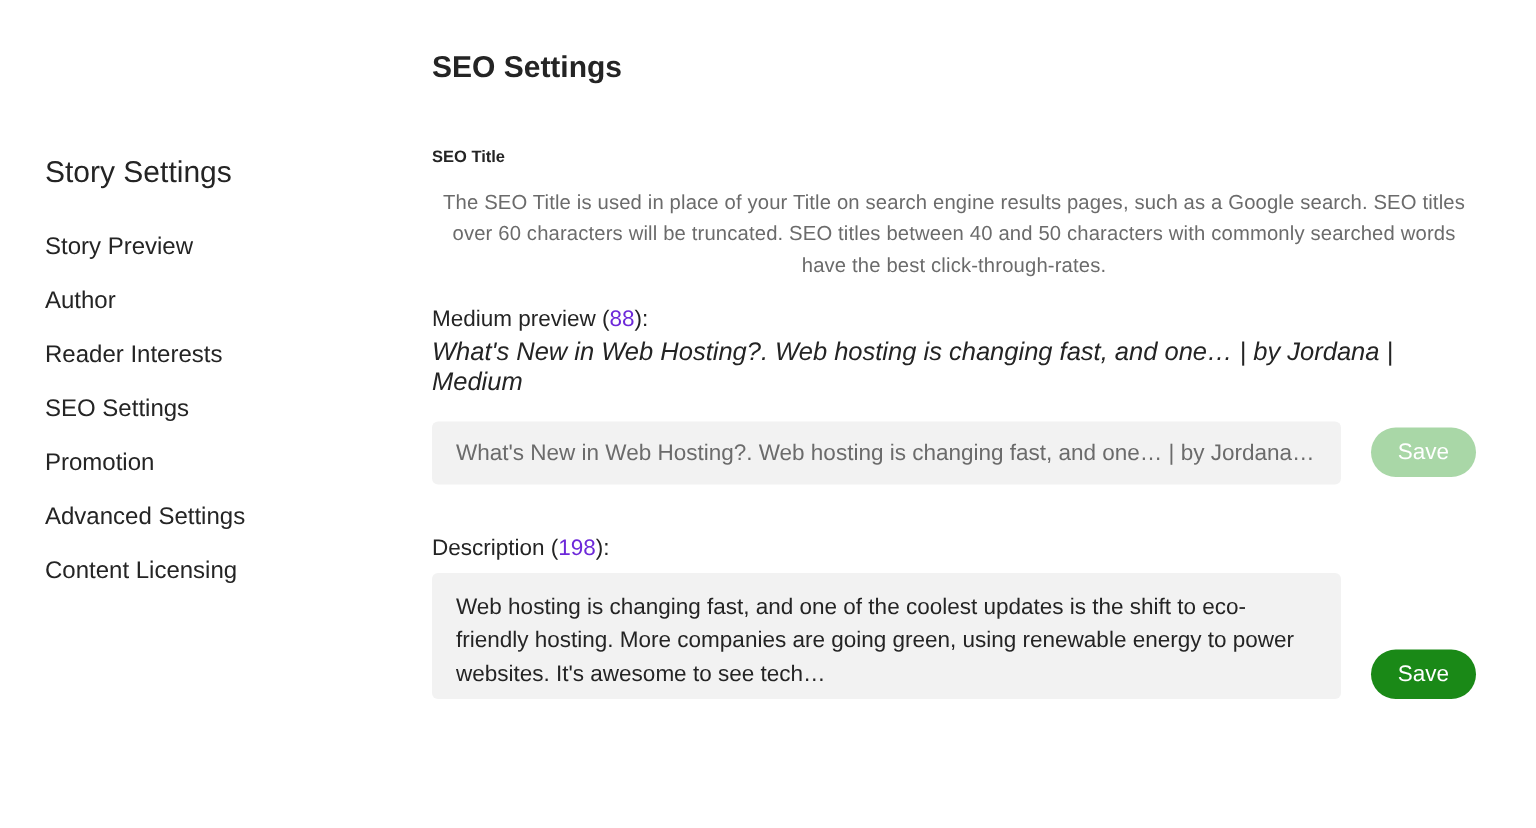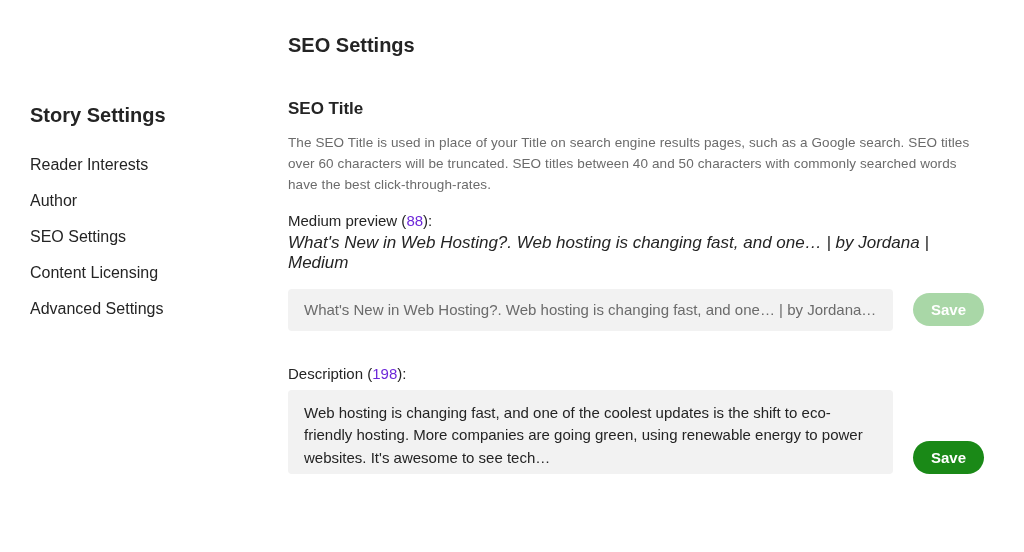--- a/index.html
+++ b/index.html
@@ -11,50 +11,51 @@
       height: 552px;
       overflow: hidden;
     }
     .container { display: flex; }
     .sidebar {
       width: 288px;
       padding: 104px 30px 0 30px;
     }
     .sidebar h2 {
       font-size: 20px;
-      font-weight: 700;
+      font-weight: 400;
       margin-bottom: 20px;
     }
     .sidebar ul { list-style: none; }
     .sidebar li {
       font-size: 16px;
       color: #242424;
       padding: 9px 0;
       cursor: pointer;
     }
     .main {
       flex: 1;
       padding: 34px 40px 0 0;
     }
     .main h2.section-title {
       font-size: 20px;
       font-weight: 700;
       margin-bottom: 42px;
     }
     .subsection h3 {
-      font-size: 17px;
+      font-size: 11px;
       font-weight: 700;
       margin-bottom: 14px;
     }
     .help-text {
       font-size: 13.5px;
       color: #6b6b6b;
       line-height: 1.55;
       margin-bottom: 16px;
       letter-spacing: 0.1px;
+      text-align: center;
     }
     .preview-label {
       font-size: 15px;
       color: #242424;
       margin-bottom: 4px;
     }
     .count {
       color: #6d28d9;
       text-align: center;
     }
@@ -94,40 +95,41 @@
       resize: none;
     }
     .btn-save {
       background: #1a8917;
       color: #fff;
       border: none;
       border-radius: 999px;
       padding: 8px 18px;
       font-size: 15px;
       cursor: pointer;
-      font-weight: bold;
     }
     .btn-save.disabled {
       background: #a9d7a7;
       color: #fff;
     }
     .desc-preview-label { margin-bottom: 8px; }
   </style>
 </head>
 <body>
 
 <div class="container">
   <nav class="sidebar">
     <h2>Story Settings</h2>
     <ul>
+      <li>Story Preview</li>
+      <li>Author</li>
       <li>Reader Interests</li>
-      <li>Author</li>
       <li>SEO Settings</li>
+      <li>Promotion</li>
+      <li>Advanced Settings</li>
       <li>Content Licensing</li>
-      <li>Advanced Settings</li>
     </ul>
   </nav>
 
   <main class="main">
     <h2 class="section-title">SEO Settings</h2>
 
     <div class="subsection">
       <h3>SEO Title</h3>
       <p class="help-text">The SEO Title is used in place of your Title on search engine results pages, such as a Google search. SEO titles over 60 characters will be truncated. SEO titles between 40 and 50 characters with commonly searched words have the best click-through-rates.</p>
       <p class="preview-label">

